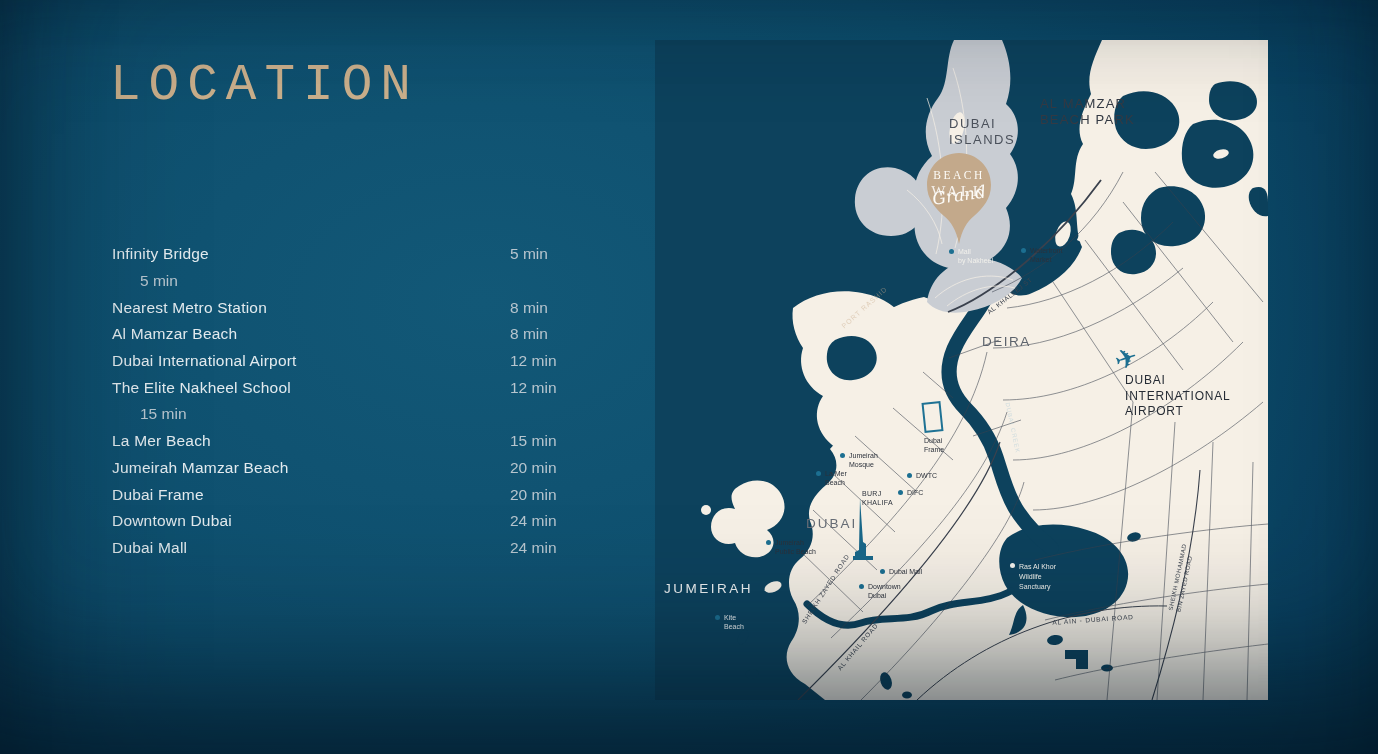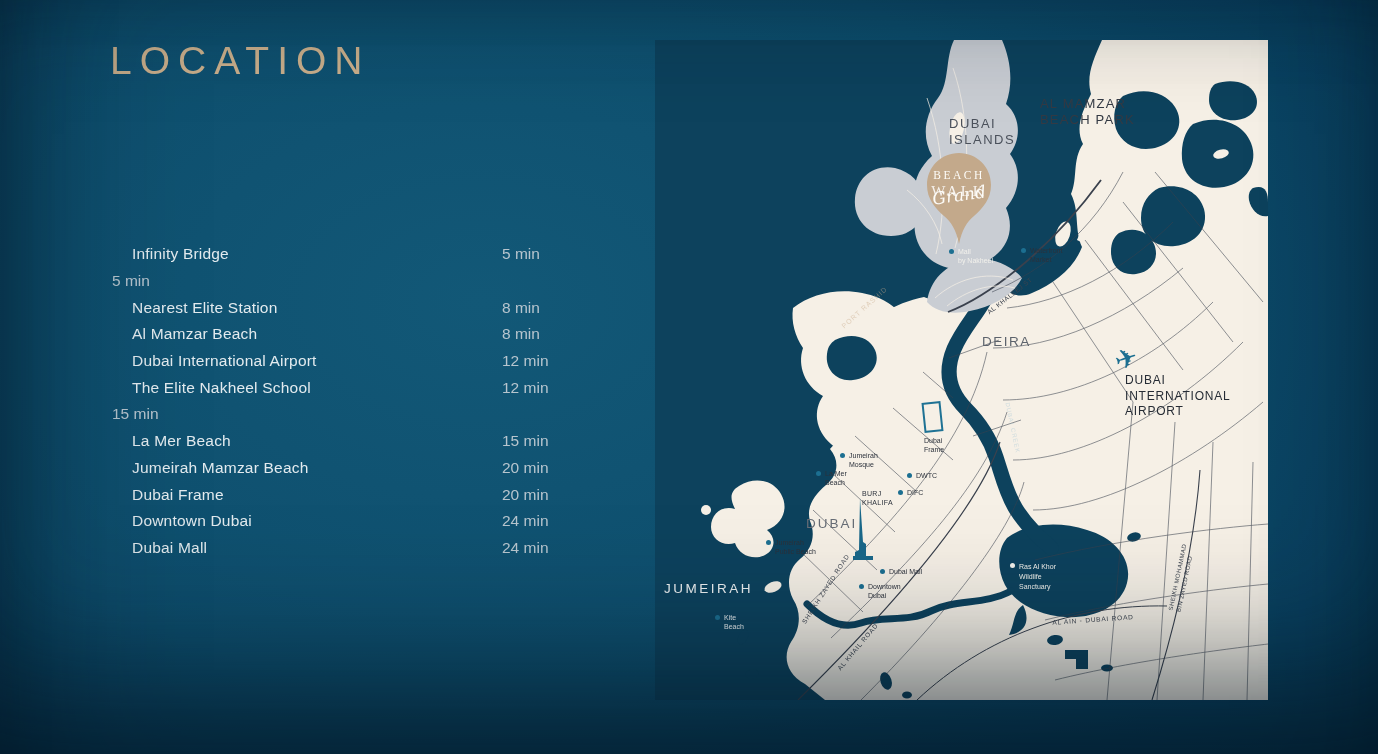--- a/index.html
+++ b/index.html
@@ -12,28 +12,28 @@
   .vignette{
     position:absolute;inset:0;pointer-events:none;z-index:9;
     box-shadow:
       inset 0 -130px 150px -60px rgba(3,20,34,.75),
       inset 0 70px 120px -80px rgba(3,20,34,.45),
       inset 130px 0 170px -120px rgba(3,20,34,.55),
       inset -90px 0 150px -120px rgba(3,20,34,.45);
   }
   
   .title{
-    position:absolute;left:110px;top:36px;
-    font-family:Liberation Sans, sans-serif;font-weight:400;
-    font-size:39px;line-height:1.30;letter-spacing:8px;color:#cbb08c;
+    position:absolute;left:110px;top:53px;
+    font-family:Liberation Mono, monospace;font-weight:400;
+    font-size:51px;line-height:1.30;letter-spacing:8px;color:#cbb08c;
   }
   .distance-list{position:absolute;left:112px;top:241px;width:470px;}
   .distance-row{display:flex;height:26.7px;align-items:center;}
-  .distance-name{width:370px;font-size:15.5px;color:#e3ebef;letter-spacing:.2px;margin-left:20px;}
-  .distance-time{font-size:15.5px;color:#b7c5ce;}
+  .distance-name{width:370px;font-size:15.5px;color:#e3ebef;letter-spacing:.2px;}
+  .distance-time{font-size:15.5px;color:#b7c5ce;margin-left:28px;}
   
   .map{position:absolute;left:655px;top:40px;width:613px;height:660px;background:#f6f0e6;overflow:hidden;}
   .map svg.geo{position:absolute;inset:0;}
   .map-labels{position:absolute;inset:0;z-index:5;}
   .mlabel{position:absolute;white-space:nowrap;line-height:1.25;display:flex;gap:4px;align-items:flex-start;}
   .mlabel .dot{width:5px;height:5px;border-radius:50%;flex:0 0 auto;margin-top:1px;}
   
   .pin{position:absolute;left:271px;top:112px;width:66px;height:96px;z-index:6;}
   .pin .ptxt{position:absolute;width:66px;text-align:center;color:#fdfcf8;font-family:"Liberation Serif",serif;}
   .pin .l1{top:17px;font-size:11.5px;letter-spacing:2.5px;}
@@ -55,21 +55,21 @@
 
   <div class="distance-list" id="distance-list">
       <div class="distance-row">
         <span class="distance-name">Infinity Bridge</span>
         <span class="distance-time">5 min</span>
       </div>
       <div class="distance-row">
         <span class="distance-time">5 min</span>
       </div>
       <div class="distance-row">
-        <span class="distance-name">Nearest Elite Station</span>
+        <span class="distance-name">Nearest Metro Station</span>
         <span class="distance-time">8 min</span>
       </div>
       <div class="distance-row">
         <span class="distance-name">Al Mamzar Beach</span>
         <span class="distance-time">8 min</span>
       </div>
       <div class="distance-row">
         <span class="distance-name">Dubai International Airport</span>
         <span class="distance-time">12 min</span>
       </div>

